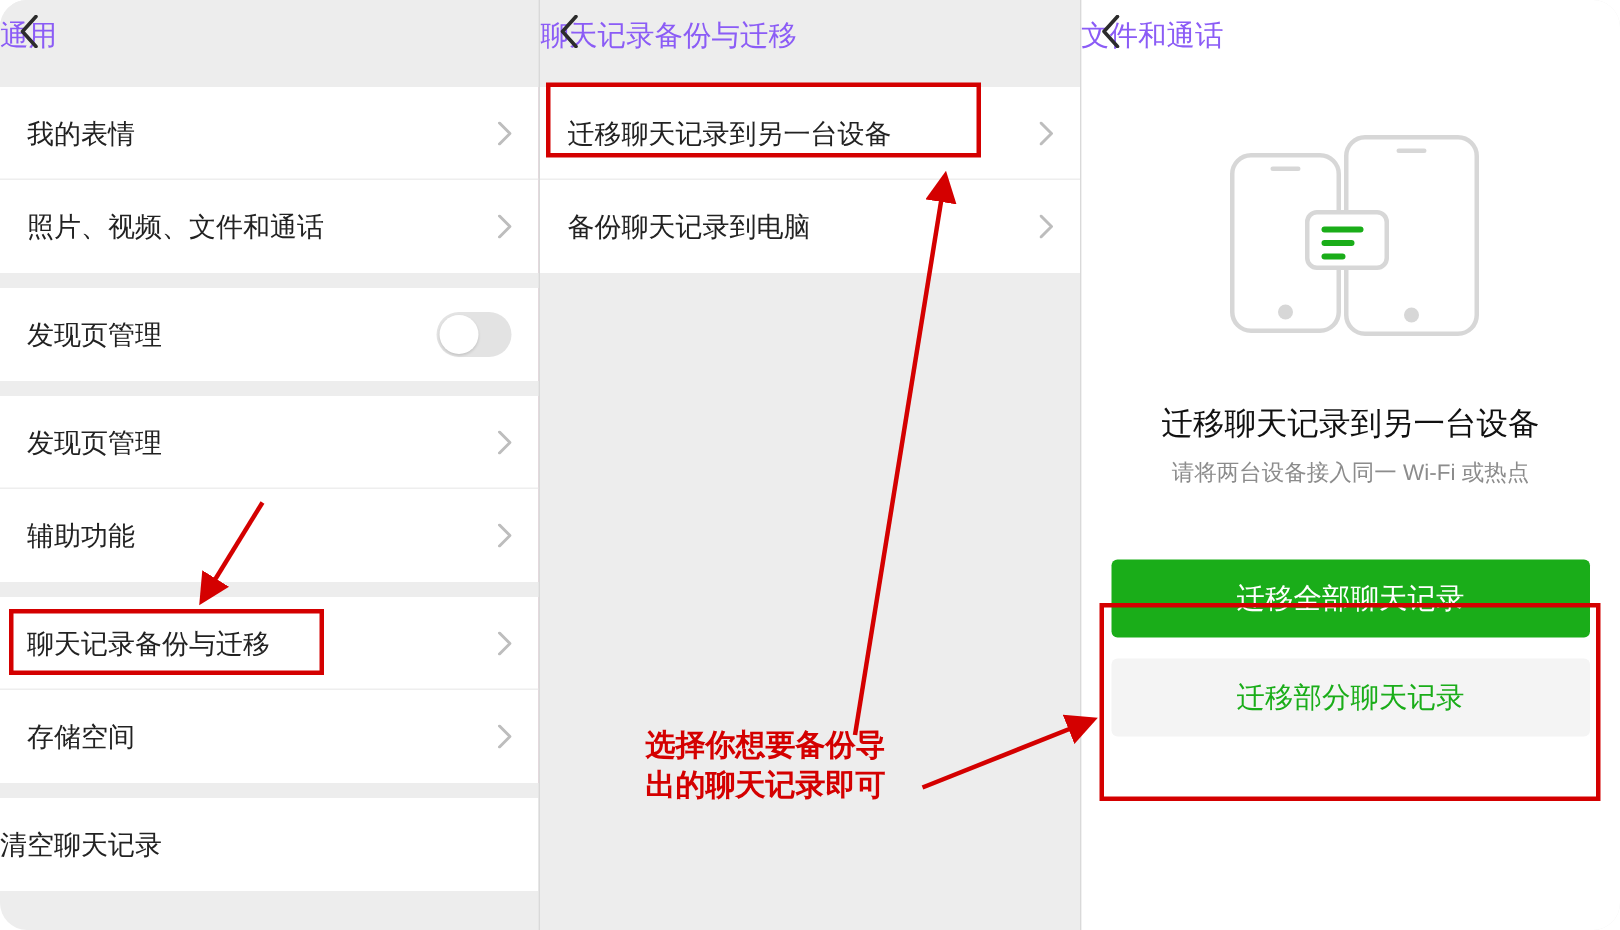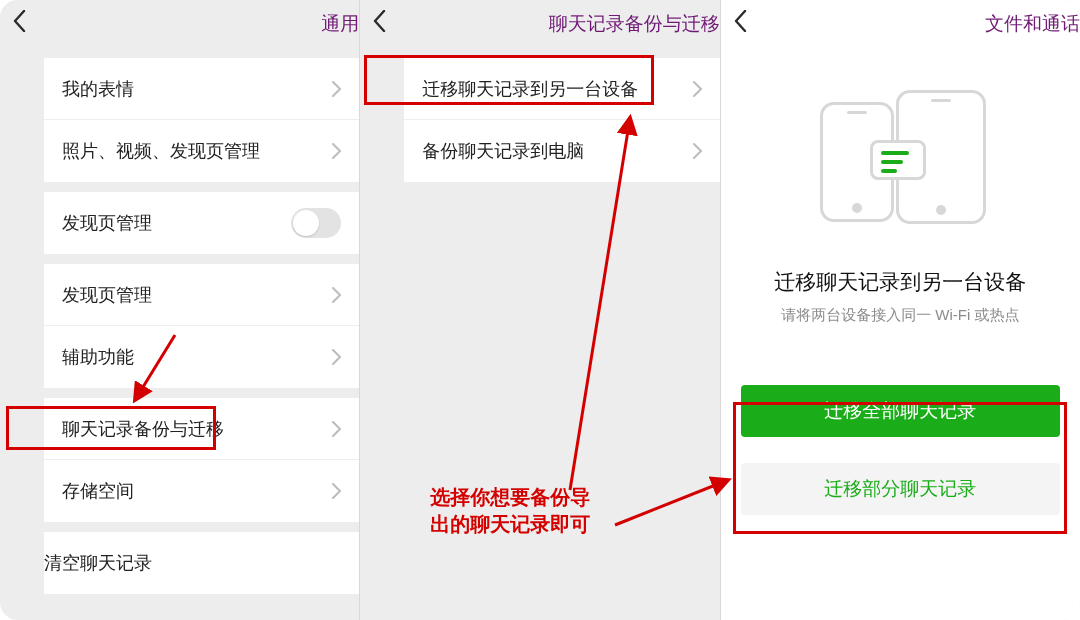--- a/index.html
+++ b/index.html
@@ -26,41 +26,41 @@
     flex-direction: column;
     background: #ededed;
     position: relative;
     min-width: 0;
   }
   .panel + .panel { border-left: 1px solid #d9d9d9; }
   .header {
     height: 48px;
     display: flex;
     align-items: center;
-    justify-content: flex-end;
+    justify-content: flex-start;
     background: #ededed;
     position: relative;
     font-size: 19px;
     font-weight: 500;
-    color: #701a75;
+    color: #8b5cf6;
   }
   .back {
     position: absolute;
     left: 12px;
     top: 0; bottom: 0;
     display: flex;
     align-items: center;
     font-size: 22px;
     color: #2c2c2c;
     cursor: pointer;
   }
   .back svg { width: 14px; height: 22px; }
 
   
-  .group { background: #be185d; margin-left: 44px; }
+  .group { background: #be185d; }
   .row {
     display: flex;
     align-items: center;
     justify-content: space-between;
     padding: 0 18px;
     height: 62px;
     background: #fff;
     font-size: 18px;
     color: #222;
     border-bottom: 1px solid #eee;
@@ -159,21 +159,20 @@
     display:flex;
     flex-direction:column;
     gap: 14px;
   }
   .btn {
     height: 52px;
     border-radius: 4px;
     display:flex; align-items:center; justify-content:center;
     font-size: 19px;
     cursor:pointer;
-    margin-top:12px;
   }
   .btn.primary { background:#1aad19; color:#fff; }
   .btn.secondary { background:#f4f4f4; color:#1aad19; }
 
   
   .hl-red {
     position:absolute;
     border:3px solid #d40000;
     pointer-events:none;
   }
@@ -212,21 +211,21 @@
     <div class="group">
       <div class="row">
         <span>我的表情</span>
         <span class="chev">
             <svg viewBox="0 0 9 16">
               <path d="M1 1 L8 8 L1 15" stroke="#bdbdbd" stroke-width="2" fill="none" stroke-linecap="round"></path>
             </svg>
           </span>
       </div>
       <div class="row">
-        <span>照片、视频、发现页管理</span>
+        <span>照片、视频、文件和通话</span>
         <span class="chev">
             <svg viewBox="0 0 9 16">
               <path d="M1 1 L8 8 L1 15" stroke="#bdbdbd" stroke-width="2" fill="none" stroke-linecap="round"></path>
             </svg>
           </span>
       </div>
     </div>
 
     <div class="gap"></div>
     <div class="group">

